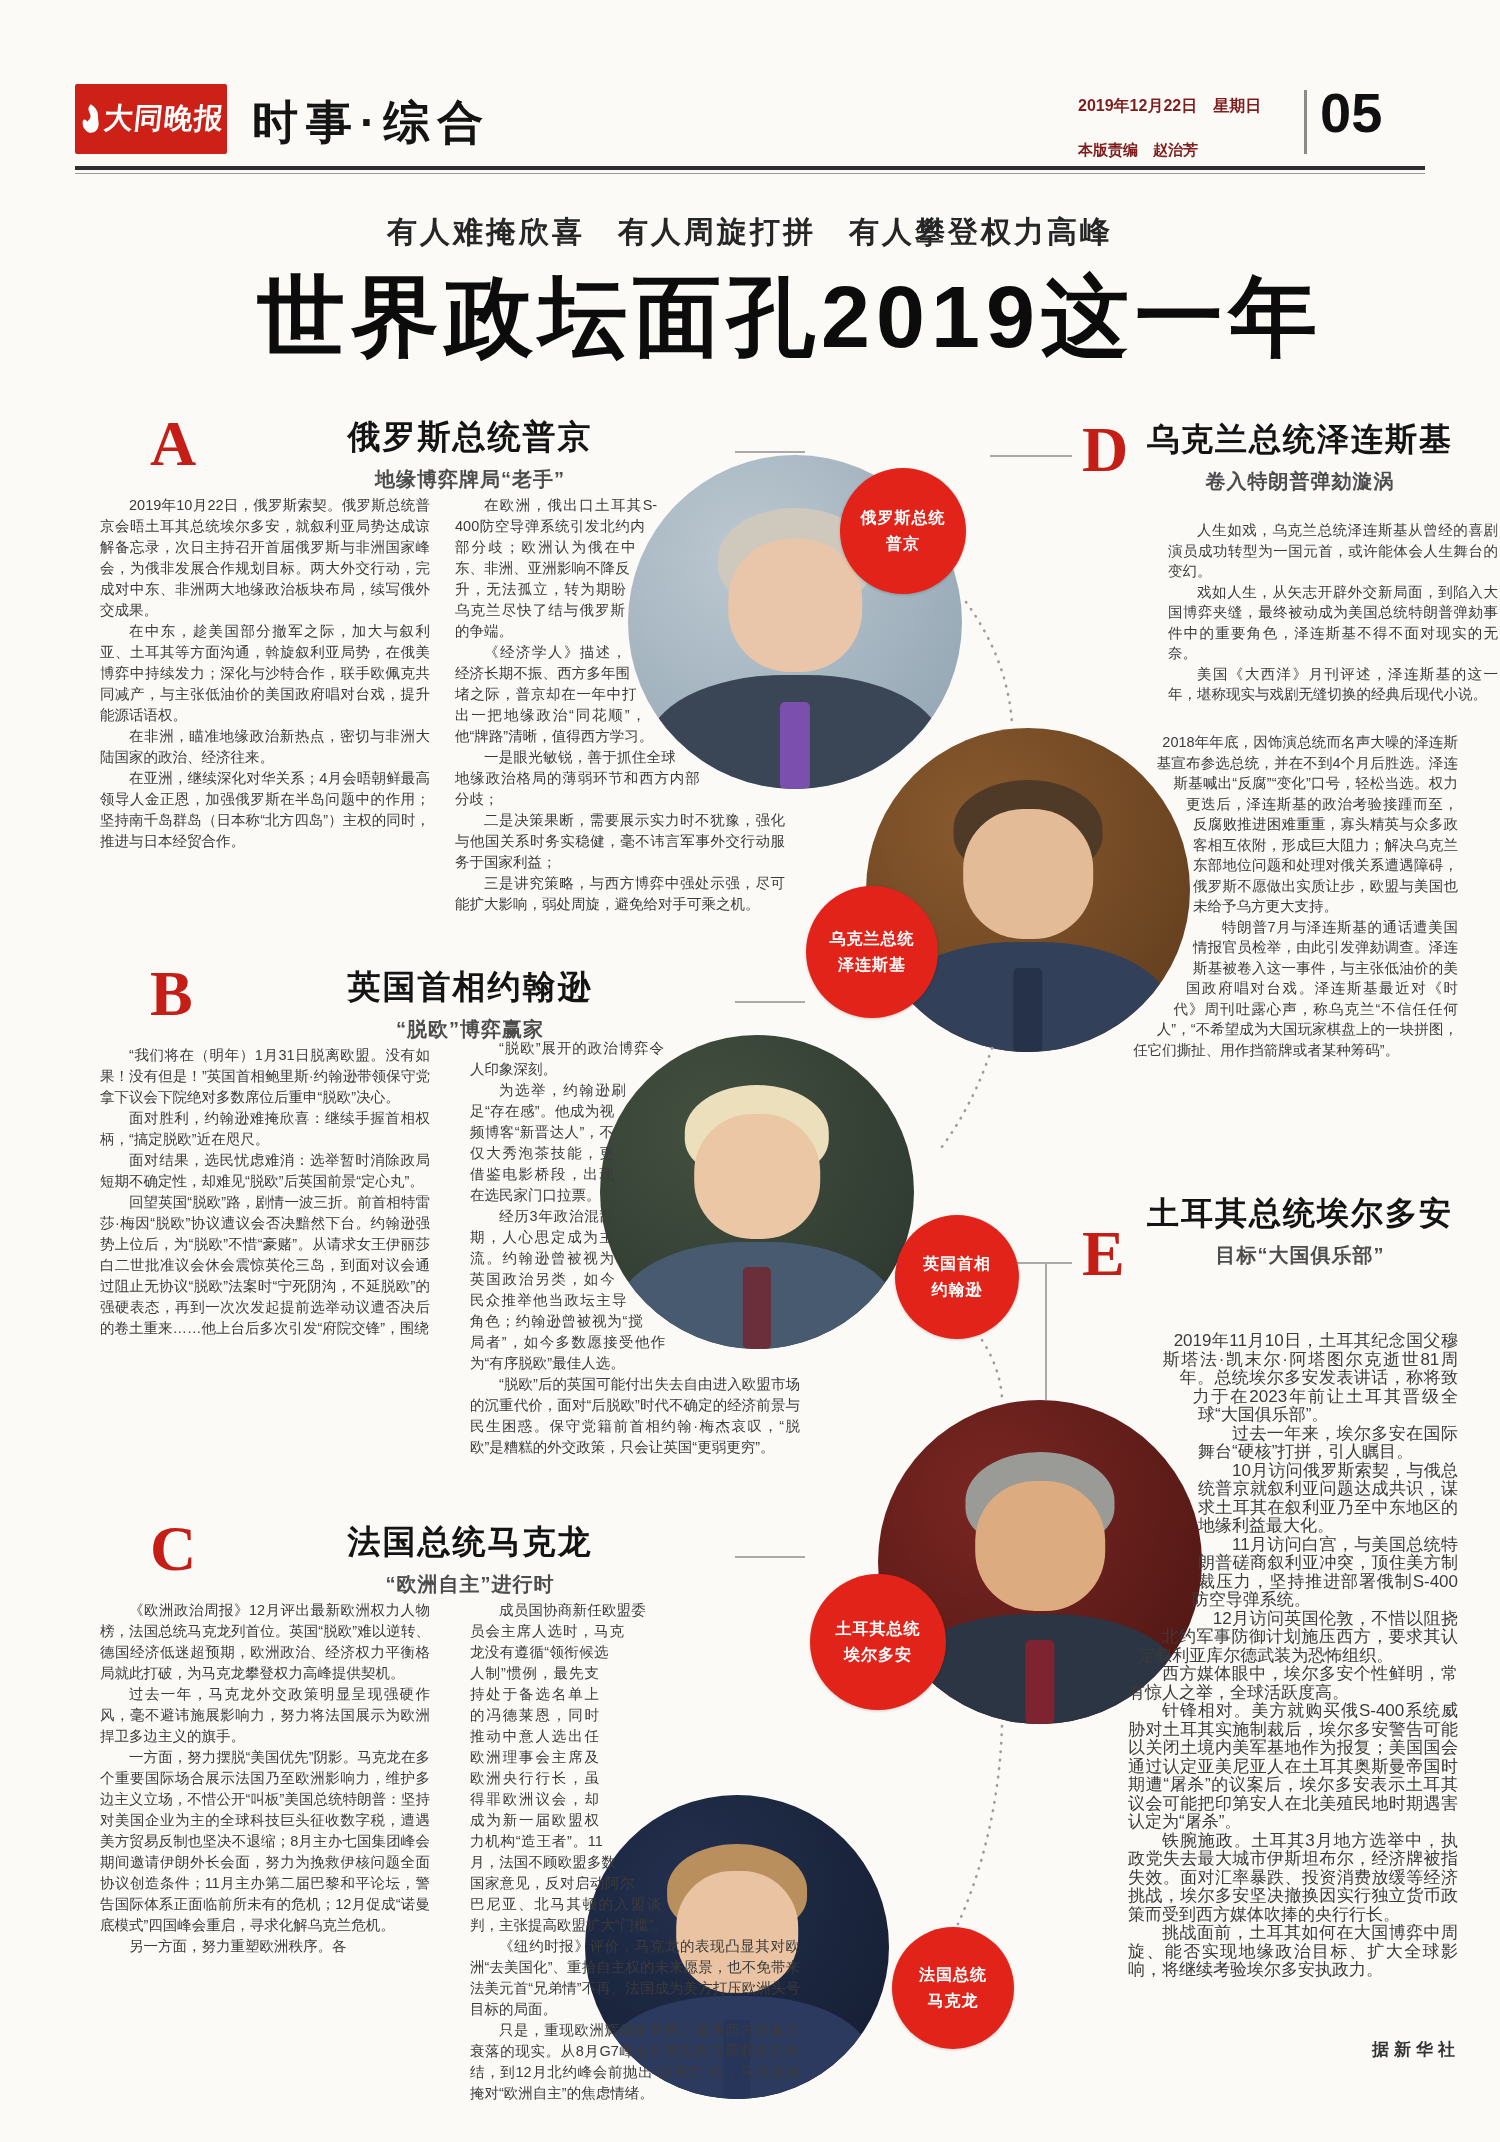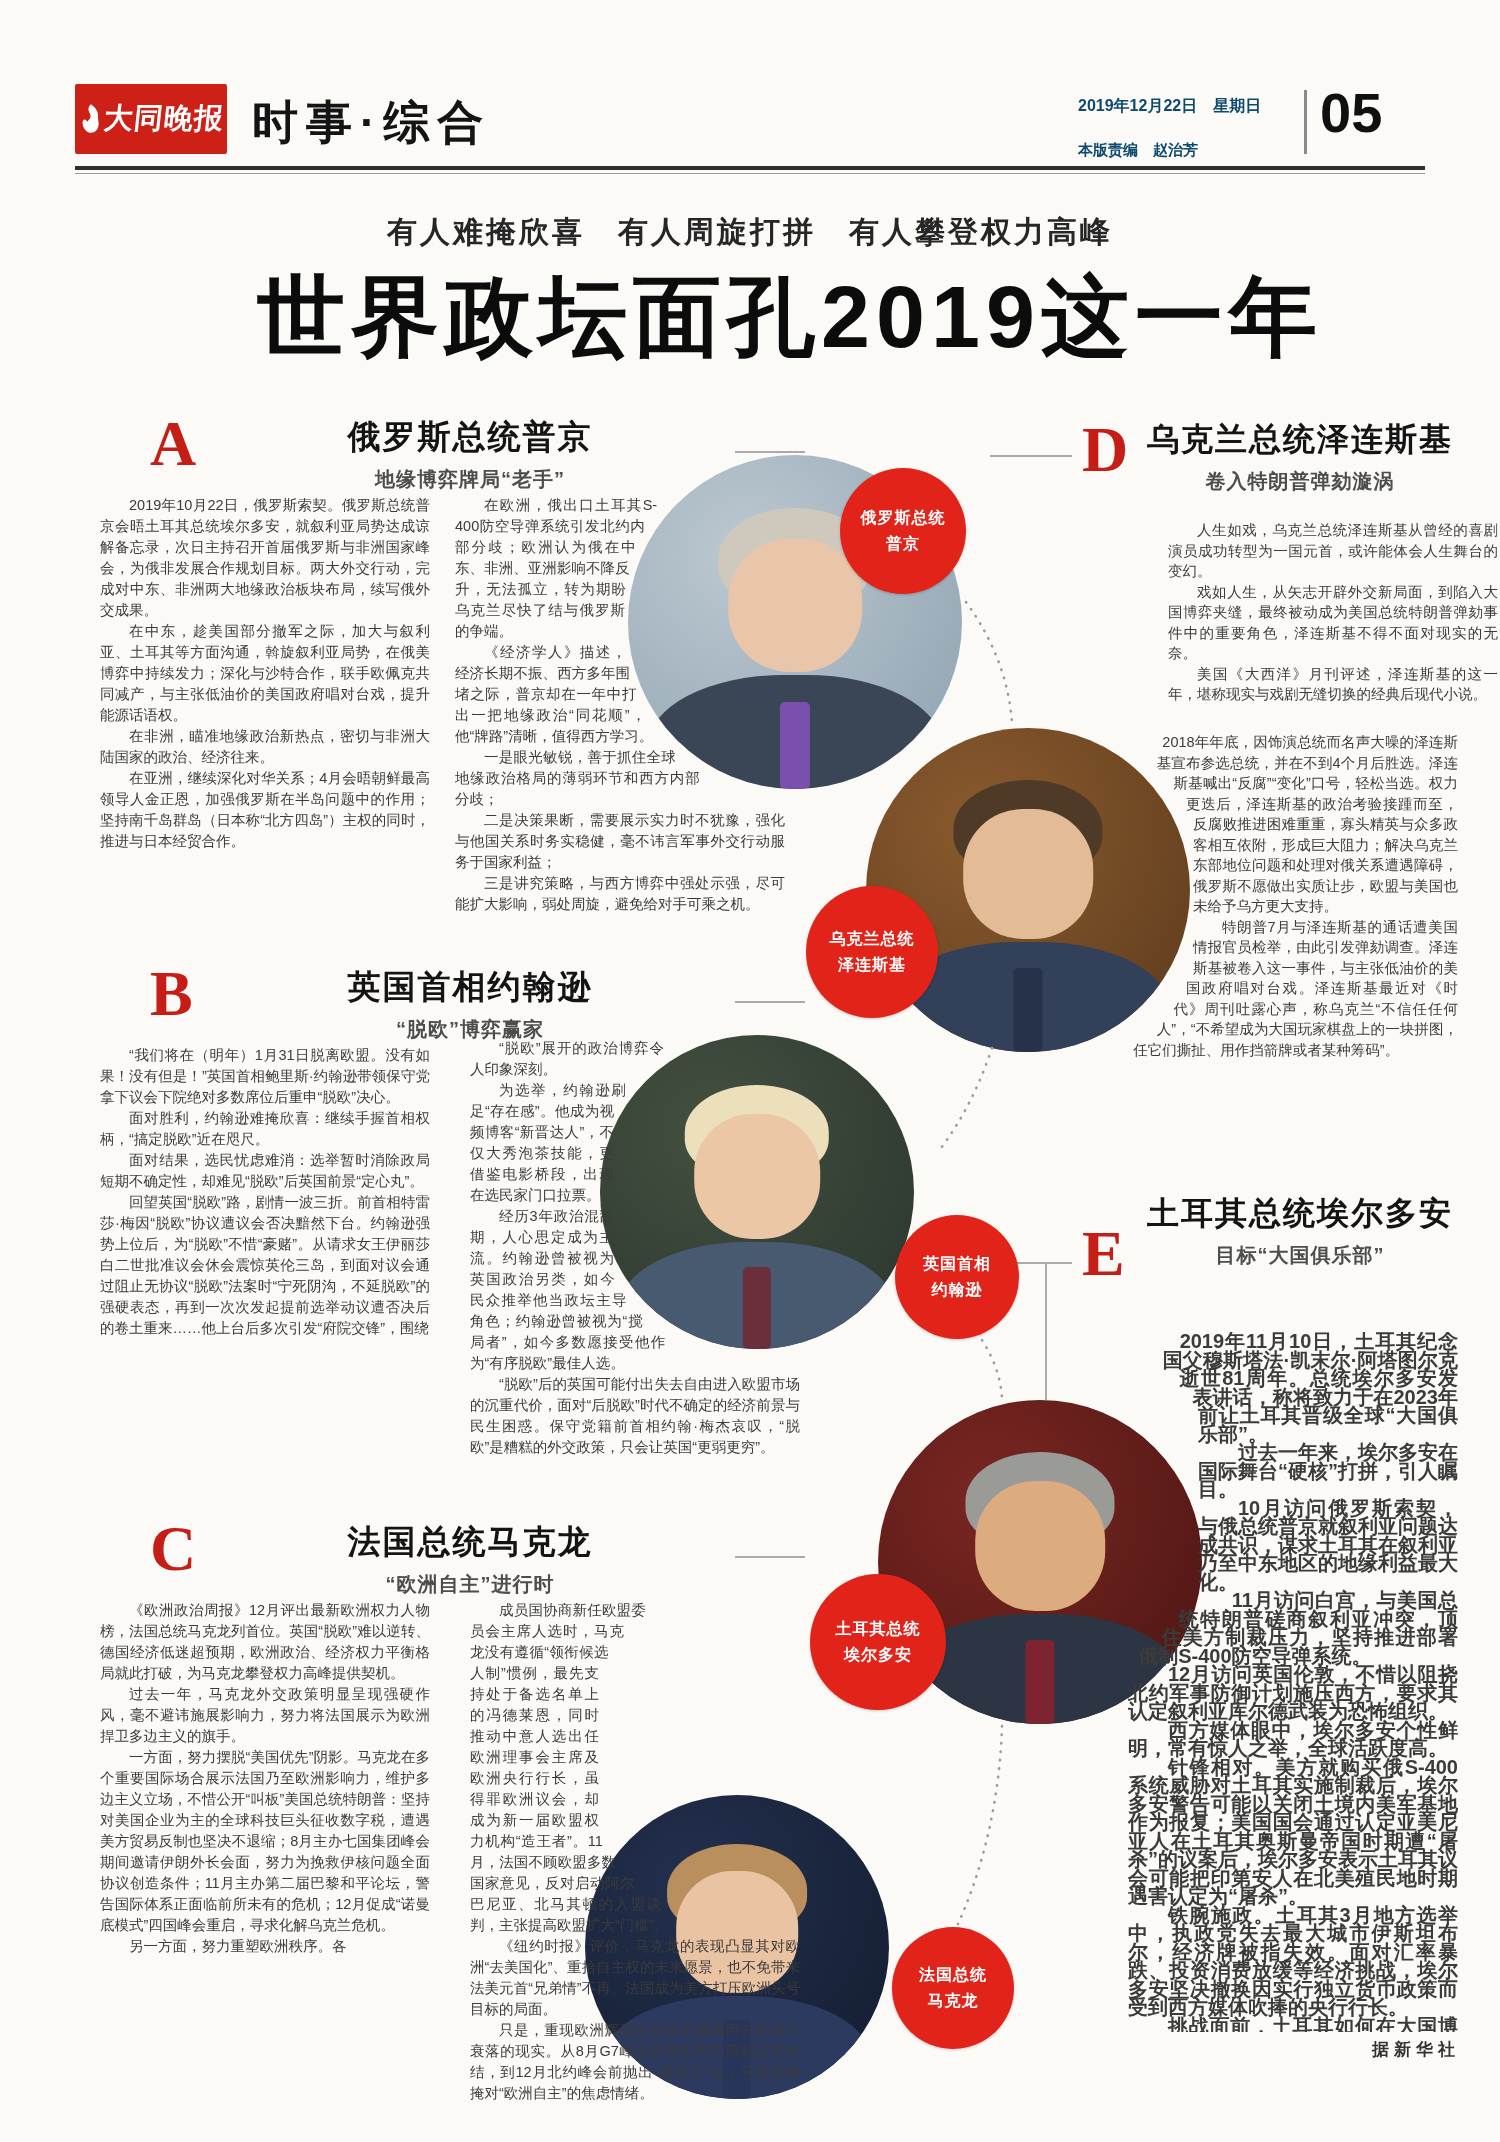--- a/index.html
+++ b/index.html
@@ -2,40 +2,40 @@
 <html><head>
 <meta charset="utf-8">
 <style>
   html,body{margin:0;padding:0;background:#d8d6d2;font-family:"Liberation Sans",sans-serif;}
   .page{position:relative;width:1500px;height:2142px;margin:0 auto;background:#fbfaf7;overflow:hidden;box-shadow:0 0 10px rgba(0,0,0,.45);}
   
   .logo-box{position:absolute;left:75px;top:84px;width:152px;height:70px;background:#cd2017;border-radius:2px;display:flex;align-items:center;justify-content:center;gap:4px;}
   .logo-text{color:#fff;font-family:"Liberation Serif",serif;font-weight:bold;font-size:29px;transform:skewX(-6deg);letter-spacing:1px;}
   .flame{width:22px;height:34px;}
   .masthead-section{position:absolute;left:252px;top:92px;font-size:46px;font-weight:900;color:#141414;letter-spacing:8px;}
-  .date-block{position:absolute;left:1078px;top:96px;width:215px;color:#0c4a6e;}
+  .date-block{position:absolute;left:1078px;top:96px;width:215px;color:#7f1d1d;}
   .date-line1{font-size:16px;font-weight:bold;}
   .date-line2{font-size:15px;font-weight:600;margin-top:24px;}
   .mast-divider{position:absolute;left:1304px;top:90px;width:3px;height:64px;background:#8a8a8a;}
   .page-num{position:absolute;left:1320px;top:80px;font-size:56px;font-weight:900;color:#101010;}
   .rule-thick{position:absolute;left:75px;top:166px;width:1350px;height:4px;background:#2e2e2e;}
   .rule-thin{position:absolute;left:75px;top:173px;width:1350px;height:1px;background:#9a9a9a;}
   
   .kicker{position:absolute;left:0;top:212px;width:100%;text-align:center;font-size:30px;font-weight:800;color:#262626;letter-spacing:3px;}
   .main-title{position:absolute;left:4px;top:258px;width:100%;text-align:center;font-size:88px;font-weight:900;color:#0c0c0c;letter-spacing:6px;margin-left:36px;}
   
   .marker{position:absolute;font-family:"Liberation Serif",serif;font-size:64px;font-weight:900;color:#c41e17;line-height:1;}
   .sec-head{position:absolute;text-align:center;}
   .sec-head-title{font-size:33px;font-weight:900;color:#141414;letter-spacing:2px;}
   .sec-head-sub{font-size:20px;font-weight:700;color:#4d4d4d;margin-top:6px;letter-spacing:1px;}
   .textcol{position:absolute;font-size:14.5px;line-height:21px;color:#3b3b3b;text-align:justify;overflow:hidden;z-index:2;}
   .textcol p.para{margin:0;text-indent:2em;}
   .cont-first p.para:first-child{text-indent:0;}
   .col-d{font-size:14.5px;line-height:20.5px;}
-  .col-e{font-size:20px;line-height:18.5px;font-weight:bold;}
+  .col-e{font-size:17px;line-height:18.5px;}
   .spacer{shape-margin:8px;}
   .sp-r-a{float:right;width:175px;height:310px;margin-right:-14px;shape-outside:circle(176px at 185px 125px);}
   .sp-r-b{float:right;width:200px;height:314px;margin-right:-14px;shape-outside:circle(165px at 157px 157px);}
   .sp-r-c{float:right;width:215px;height:304px;margin-right:-14px;shape-outside:circle(160px at 152px 152px);}
   .sp-l-d{float:left;width:75px;height:330px;margin-left:-10px;shape-outside:circle(170px at -100px 164px);}
   .sp-l-e{float:left;width:80px;height:332px;margin-top:60px;margin-left:-10px;shape-outside:circle(170px at -88px 166px);}
   
   .photo{position:absolute;border-radius:50%;overflow:hidden;z-index:1;background:radial-gradient(circle at 35% 30%,var(--bg1),var(--bg2));}
   .ph-hair{position:absolute;left:50%;top:16%;width:46%;height:30%;transform:translateX(-50%);background:var(--hair);border-radius:50% 50% 42% 42%;}
   .ph-face{position:absolute;left:50%;top:25%;width:40%;height:40%;transform:translateX(-50%);background:var(--skin);border-radius:46%;}

